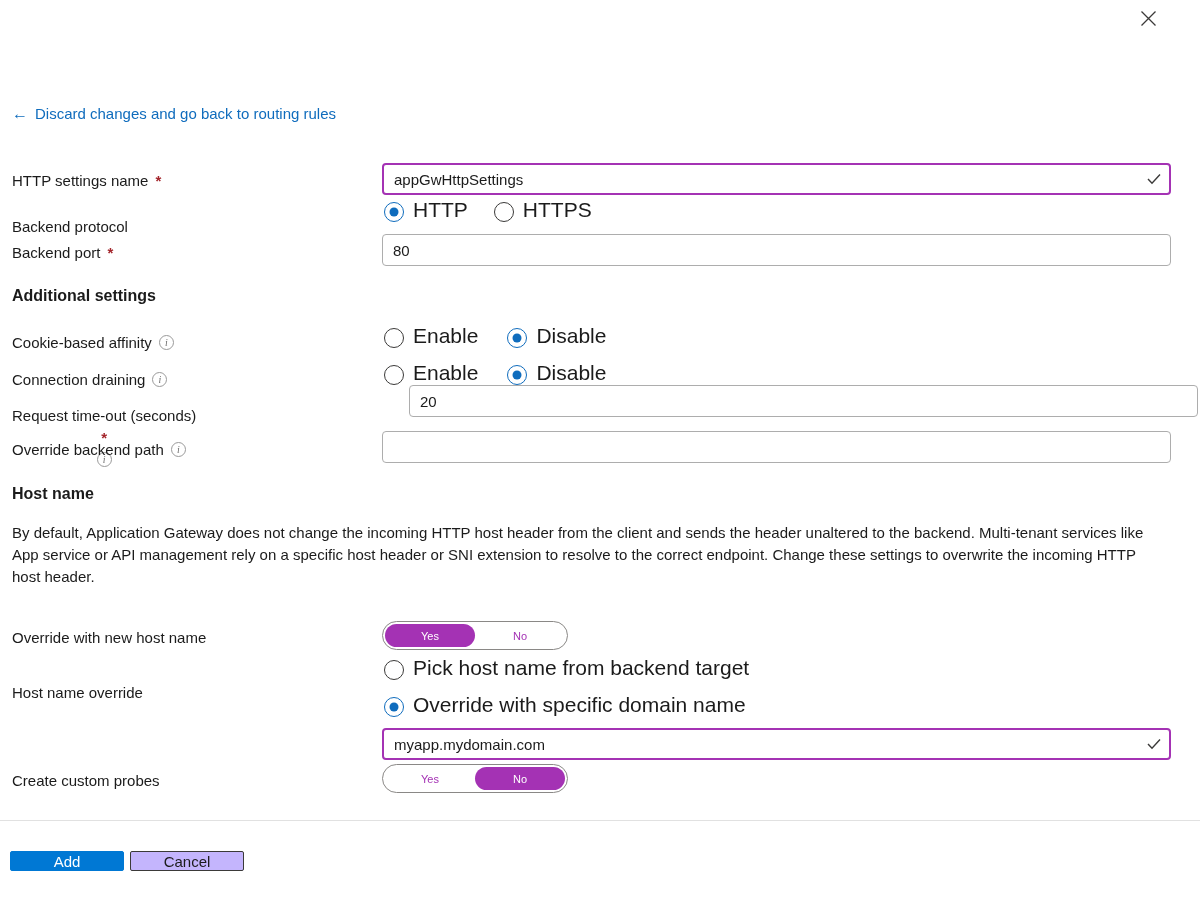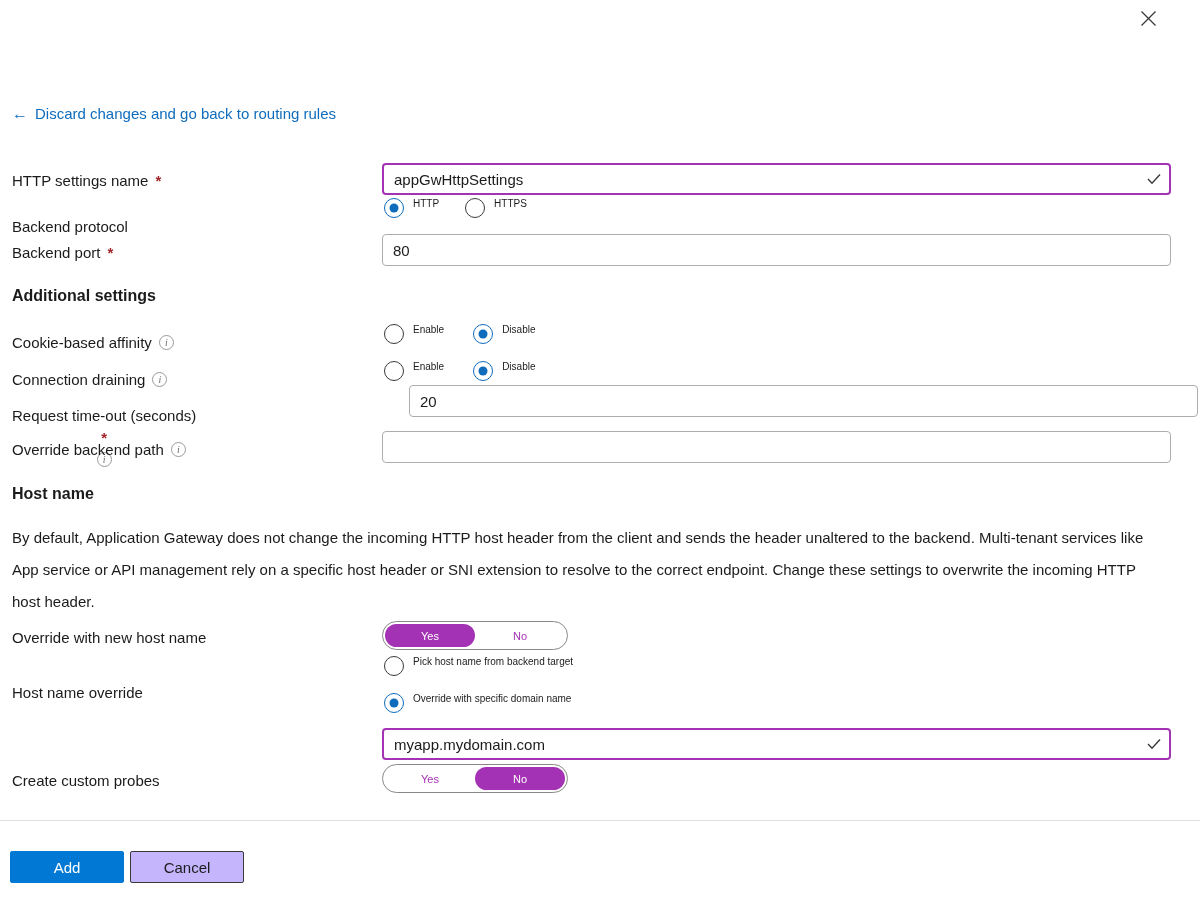--- a/index.html
+++ b/index.html
@@ -70,22 +70,22 @@
     padding: 0 30px 0 10px; outline: none; border-radius: 4px;
   }
   .tinput.valid { border: 2px solid #a432b4; }
   .check {
     position: absolute; width: 16px; height: 16px; pointer-events: none;
   }
 
   
   .radio-grp { position: absolute; display: flex; align-items: center; }
   .radio-opt {
-    display: flex; align-items: flex-start; gap: 9px;
-    cursor: pointer; font-size: 10px; color: #1b1b1b;
+    display: flex; align-items: flex-end; gap: 9px;
+    cursor: pointer; font-size: 21px; color: #1b1b1b;
     white-space: nowrap;
   }
   .rdot {
     width: 20px; height: 20px; border-radius: 50%;
     border: 1.6px solid #3b3a39; background: #fff;
     flex: none; position: relative;
   }
   .rdot.on { border-color: #0f6cbd; border-width: 1.6px; }
   .rdot.on::after {
     content: ""; position: absolute;
@@ -107,38 +107,38 @@
     user-select: none;
   }
   .toggle .opt.sel { background: #a432b4; color: #ffffff; }
 
   
   .divider {
     position: absolute; left: 0; top: 820px;
     width: 1200px; height: 1px; background: #e1e1e1;
   }
   .btn {
-    position: absolute; top: 851px; height: 32px;
+    position: absolute; top: 851px; height: 20px;
     font-family: "Liberation Sans", sans-serif;
     font-size: 15px; cursor: pointer; border-radius: 2px;
     display: flex; align-items: center; justify-content: center;
   }
   .btn-primary {
     left: 10px; width: 114px;
     background: #0078d4; color: #fff; border: 1px solid #0078d4;
   }
   .btn-secondary {
     left: 130px; width: 114px;
     background: #c4b5fd; color: #1b1b1b; border: 1px solid #3b3a39;
   }
 
   
   .para {
     position: absolute; left: 12px; top: 522px; width: 1148px;
-    font-size: 15px; line-height: 32px; color: #1b1b1b;
+    font-size: 15px; line-height: 22px; color: #1b1b1b;
   }
 </style>
 </head>
 <body>
 
 <div class="page">
 
 
   <button class="close-btn">
     <span>

